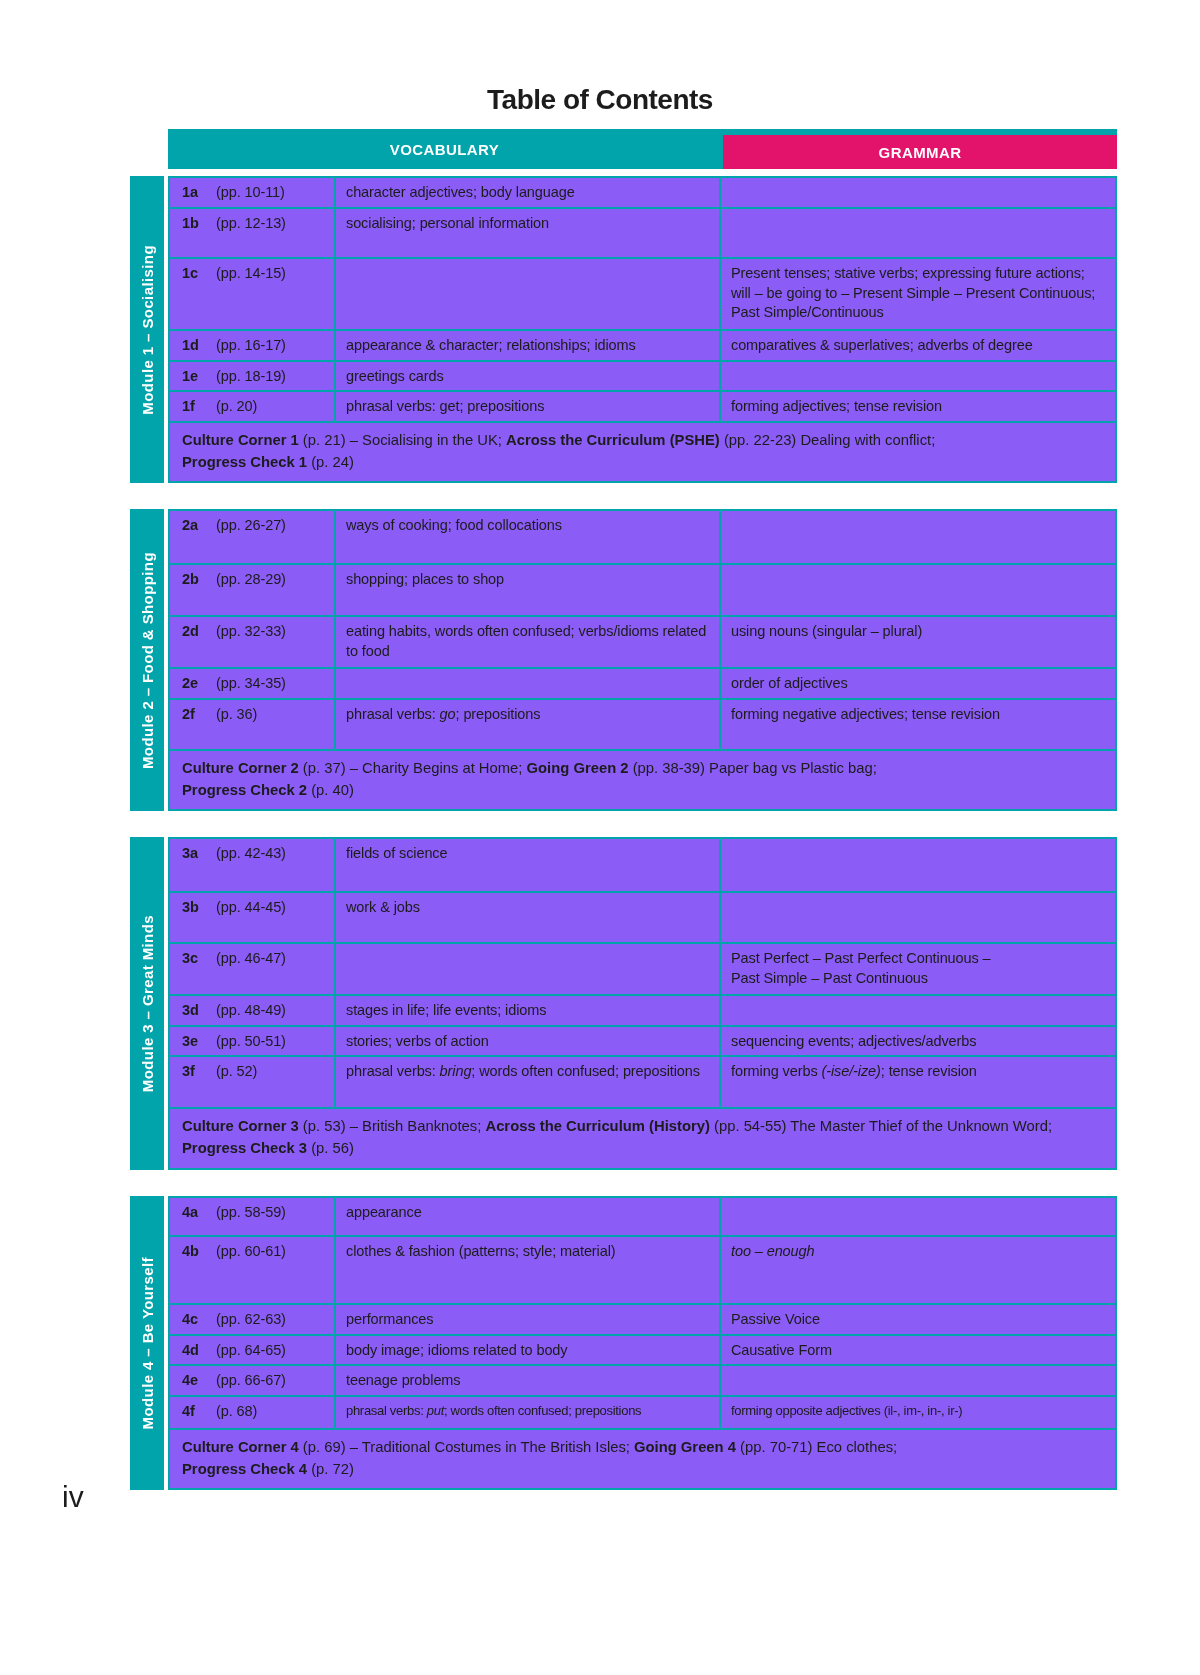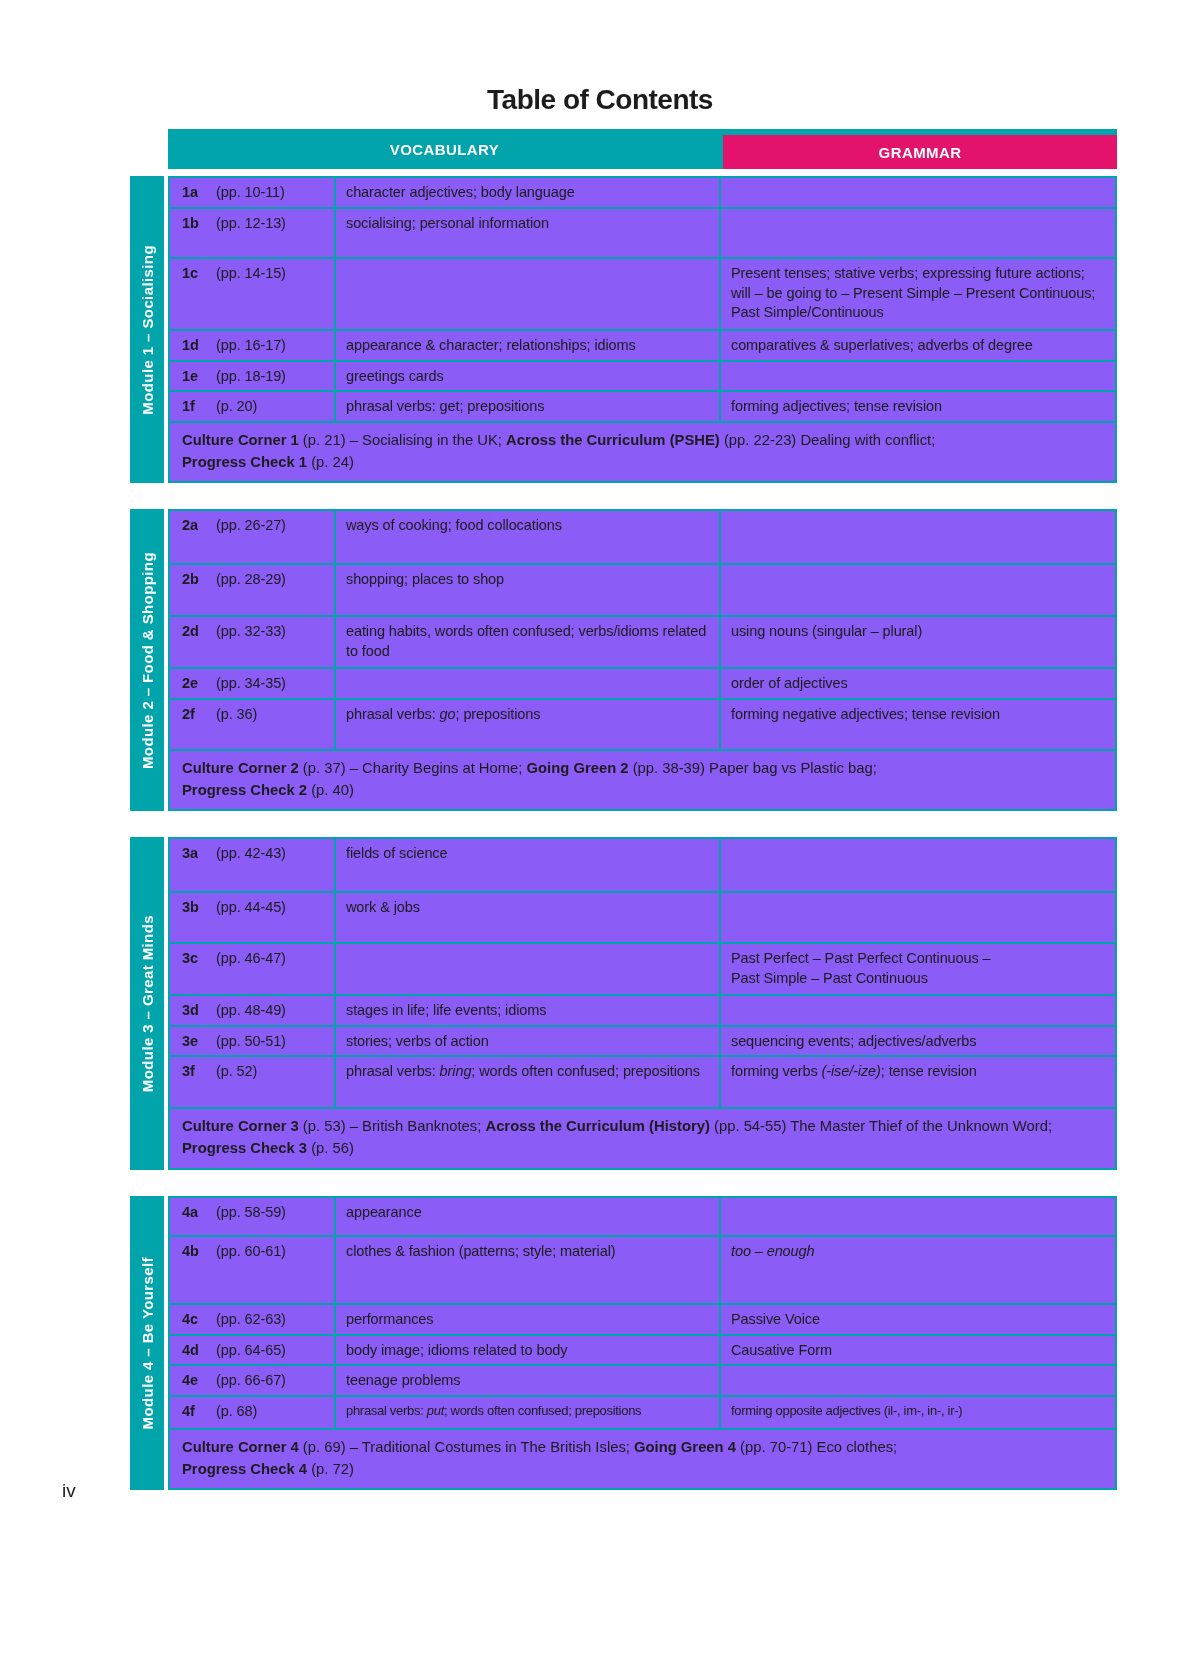--- a/index.html
+++ b/index.html
@@ -110,21 +110,21 @@
     flex:1;
     padding:6px 12px 8px 12px;
     font-size:14.8px;
     line-height:1.5;
     min-height:48px;
   }
   .page-number{
     position:absolute;
     left:62px;
     top:1480px;
-    font-size:19px;
+    font-size:30px;
   }
 </style>
 </head>
 <body>
 
 <div class="sheet">
   <h1 class="page-title">Table of Contents</h1>
 
   <div class="toc">
     <div class="toc-header">

